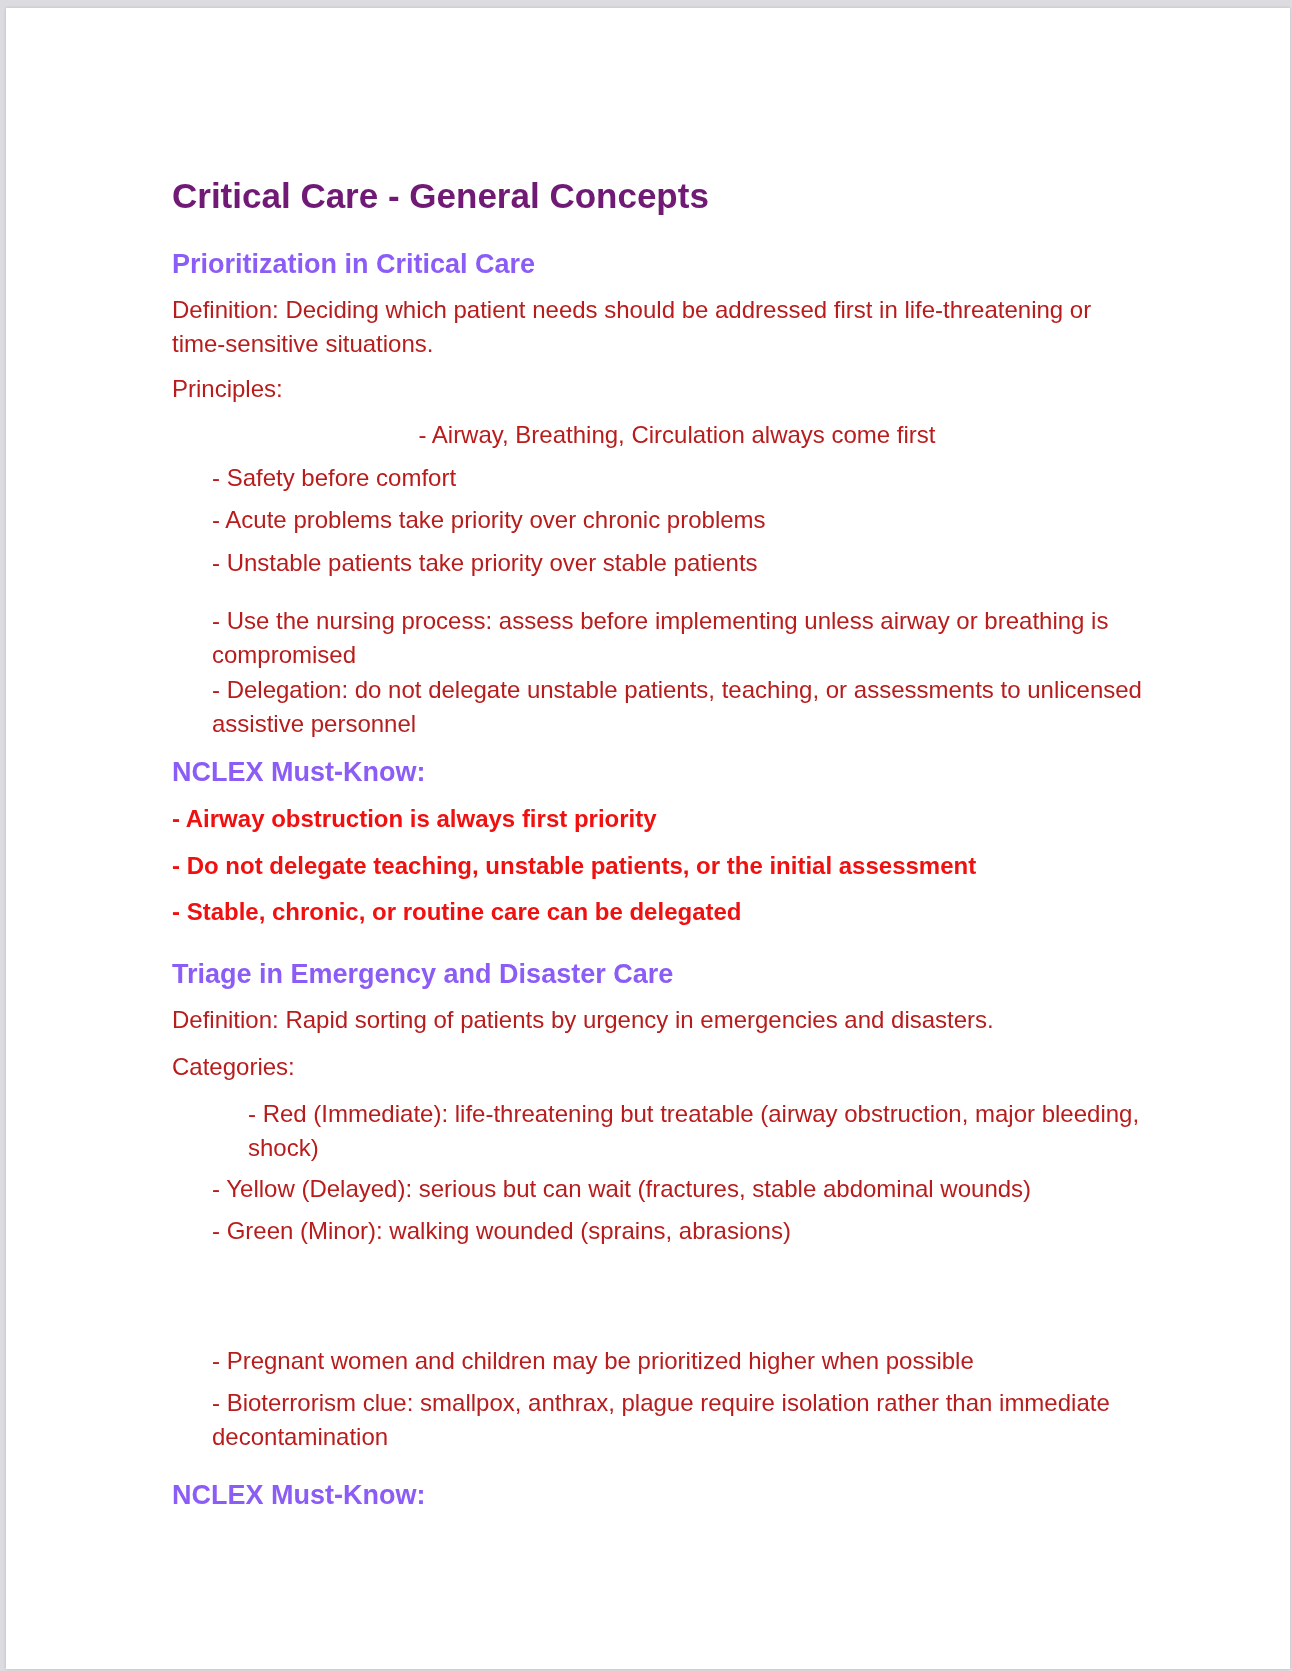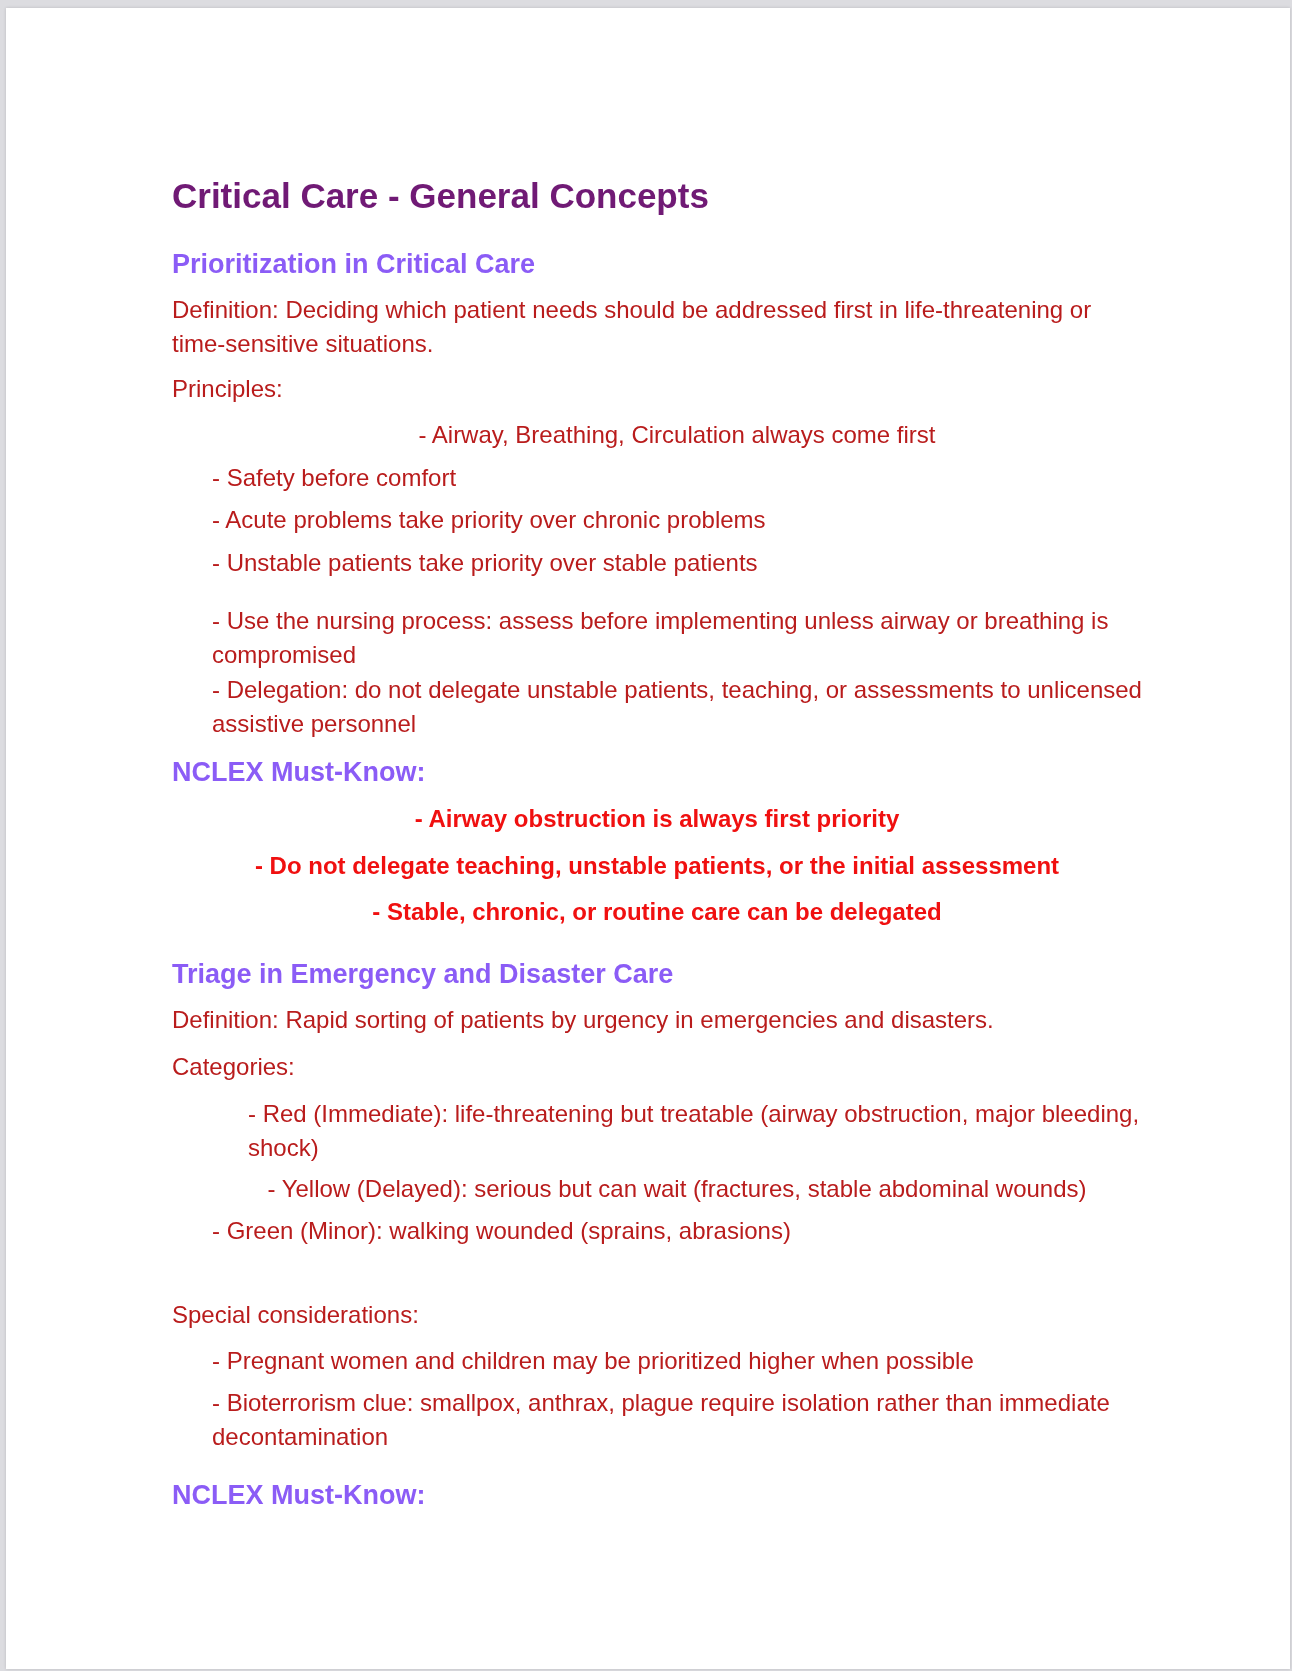--- a/index.html
+++ b/index.html
@@ -2,21 +2,21 @@
 <html><head>
 <meta charset="utf-8">
 <style>
   html, body { margin:0; padding:0; }
   body { width:1292px; height:1671px; background:#dcdce0; position:relative; overflow:hidden; font-family:"Liberation Sans", sans-serif; }
   .page { position:absolute; left:6px; top:8px; width:1284px; height:1661px; background:#ffffff; box-shadow: 0 0 3px rgba(0,0,0,0.15); }
   .blk { position:absolute; left:166px; width:970px; color:#b91c1c; font-size:24px; line-height:34px; white-space:normal; }
   .ind { left:206px; width:930px; }
   .title { font-size:35px; line-height:40px; font-weight:bold; color:#701a75; }
   .h2 { font-size:27px; line-height:34px; font-weight:bold; color:#8b5cf6; }
-  .red { font-weight:bold; color:#f01010; font-size:24px;text-align:center; }
+  .red { font-weight:bold; color:#f01010; font-size:24px; }
 </style>
 </head>
 <body>
 
 <div class="page">
   <div class="blk title" style="top:168px;">Critical Care - General Concepts</div>
 
   <div class="blk h2" style="top:239px;">Prioritization in Critical Care</div>
   <div class="blk" style="top:285px;">Definition: Deciding which patient needs should be addressed first in life-threatening or time-sensitive situations.</div>
   <div class="blk" style="top:364px;">Principles:</div>
@@ -29,20 +29,19 @@
 
   <div class="blk h2" style="top:747px;">NCLEX Must-Know:</div>
   <div class="blk red" style="top:794px;">- Airway obstruction is always first priority</div>
   <div class="blk red" style="top:841px;">- Do not delegate teaching, unstable patients, or the initial assessment</div>
   <div class="blk red" style="top:887px;">- Stable, chronic, or routine care can be delegated</div>
 
   <div class="blk h2" style="top:949px;">Triage in Emergency and Disaster Care</div>
   <div class="blk" style="top:995px;">Definition: Rapid sorting of patients by urgency in emergencies and disasters.</div>
   <div class="blk" style="top:1042px;">Categories:</div>
   <div class="blk ind" style="top:1089px;margin-left:36px;">- Red (Immediate): life-threatening but treatable (airway obstruction, major bleeding, shock)</div>
-  <div class="blk ind" style="top:1164px;text-align:center;">- Yellow (Delayed): serious but can wait (fractures, stable abdominal wounds)</div>
+  <div class="blk ind" style="top:1164px;">- Yellow (Delayed): serious but can wait (fractures, stable abdominal wounds)</div>
   <div class="blk ind" style="top:1206px;">- Green (Minor): walking wounded (sprains, abrasions)</div>
-  <div class="blk" style="top:1290px;">Special considerations:</div>
   <div class="blk ind" style="top:1336px;">- Pregnant women and children may be prioritized higher when possible</div>
   <div class="blk ind" style="top:1378px;">- Bioterrorism clue: smallpox, anthrax, plague require isolation rather than immediate decontamination</div>
 
   <div class="blk h2" style="top:1470px;">NCLEX Must-Know:</div>
 </div>
 
 </body></html>

